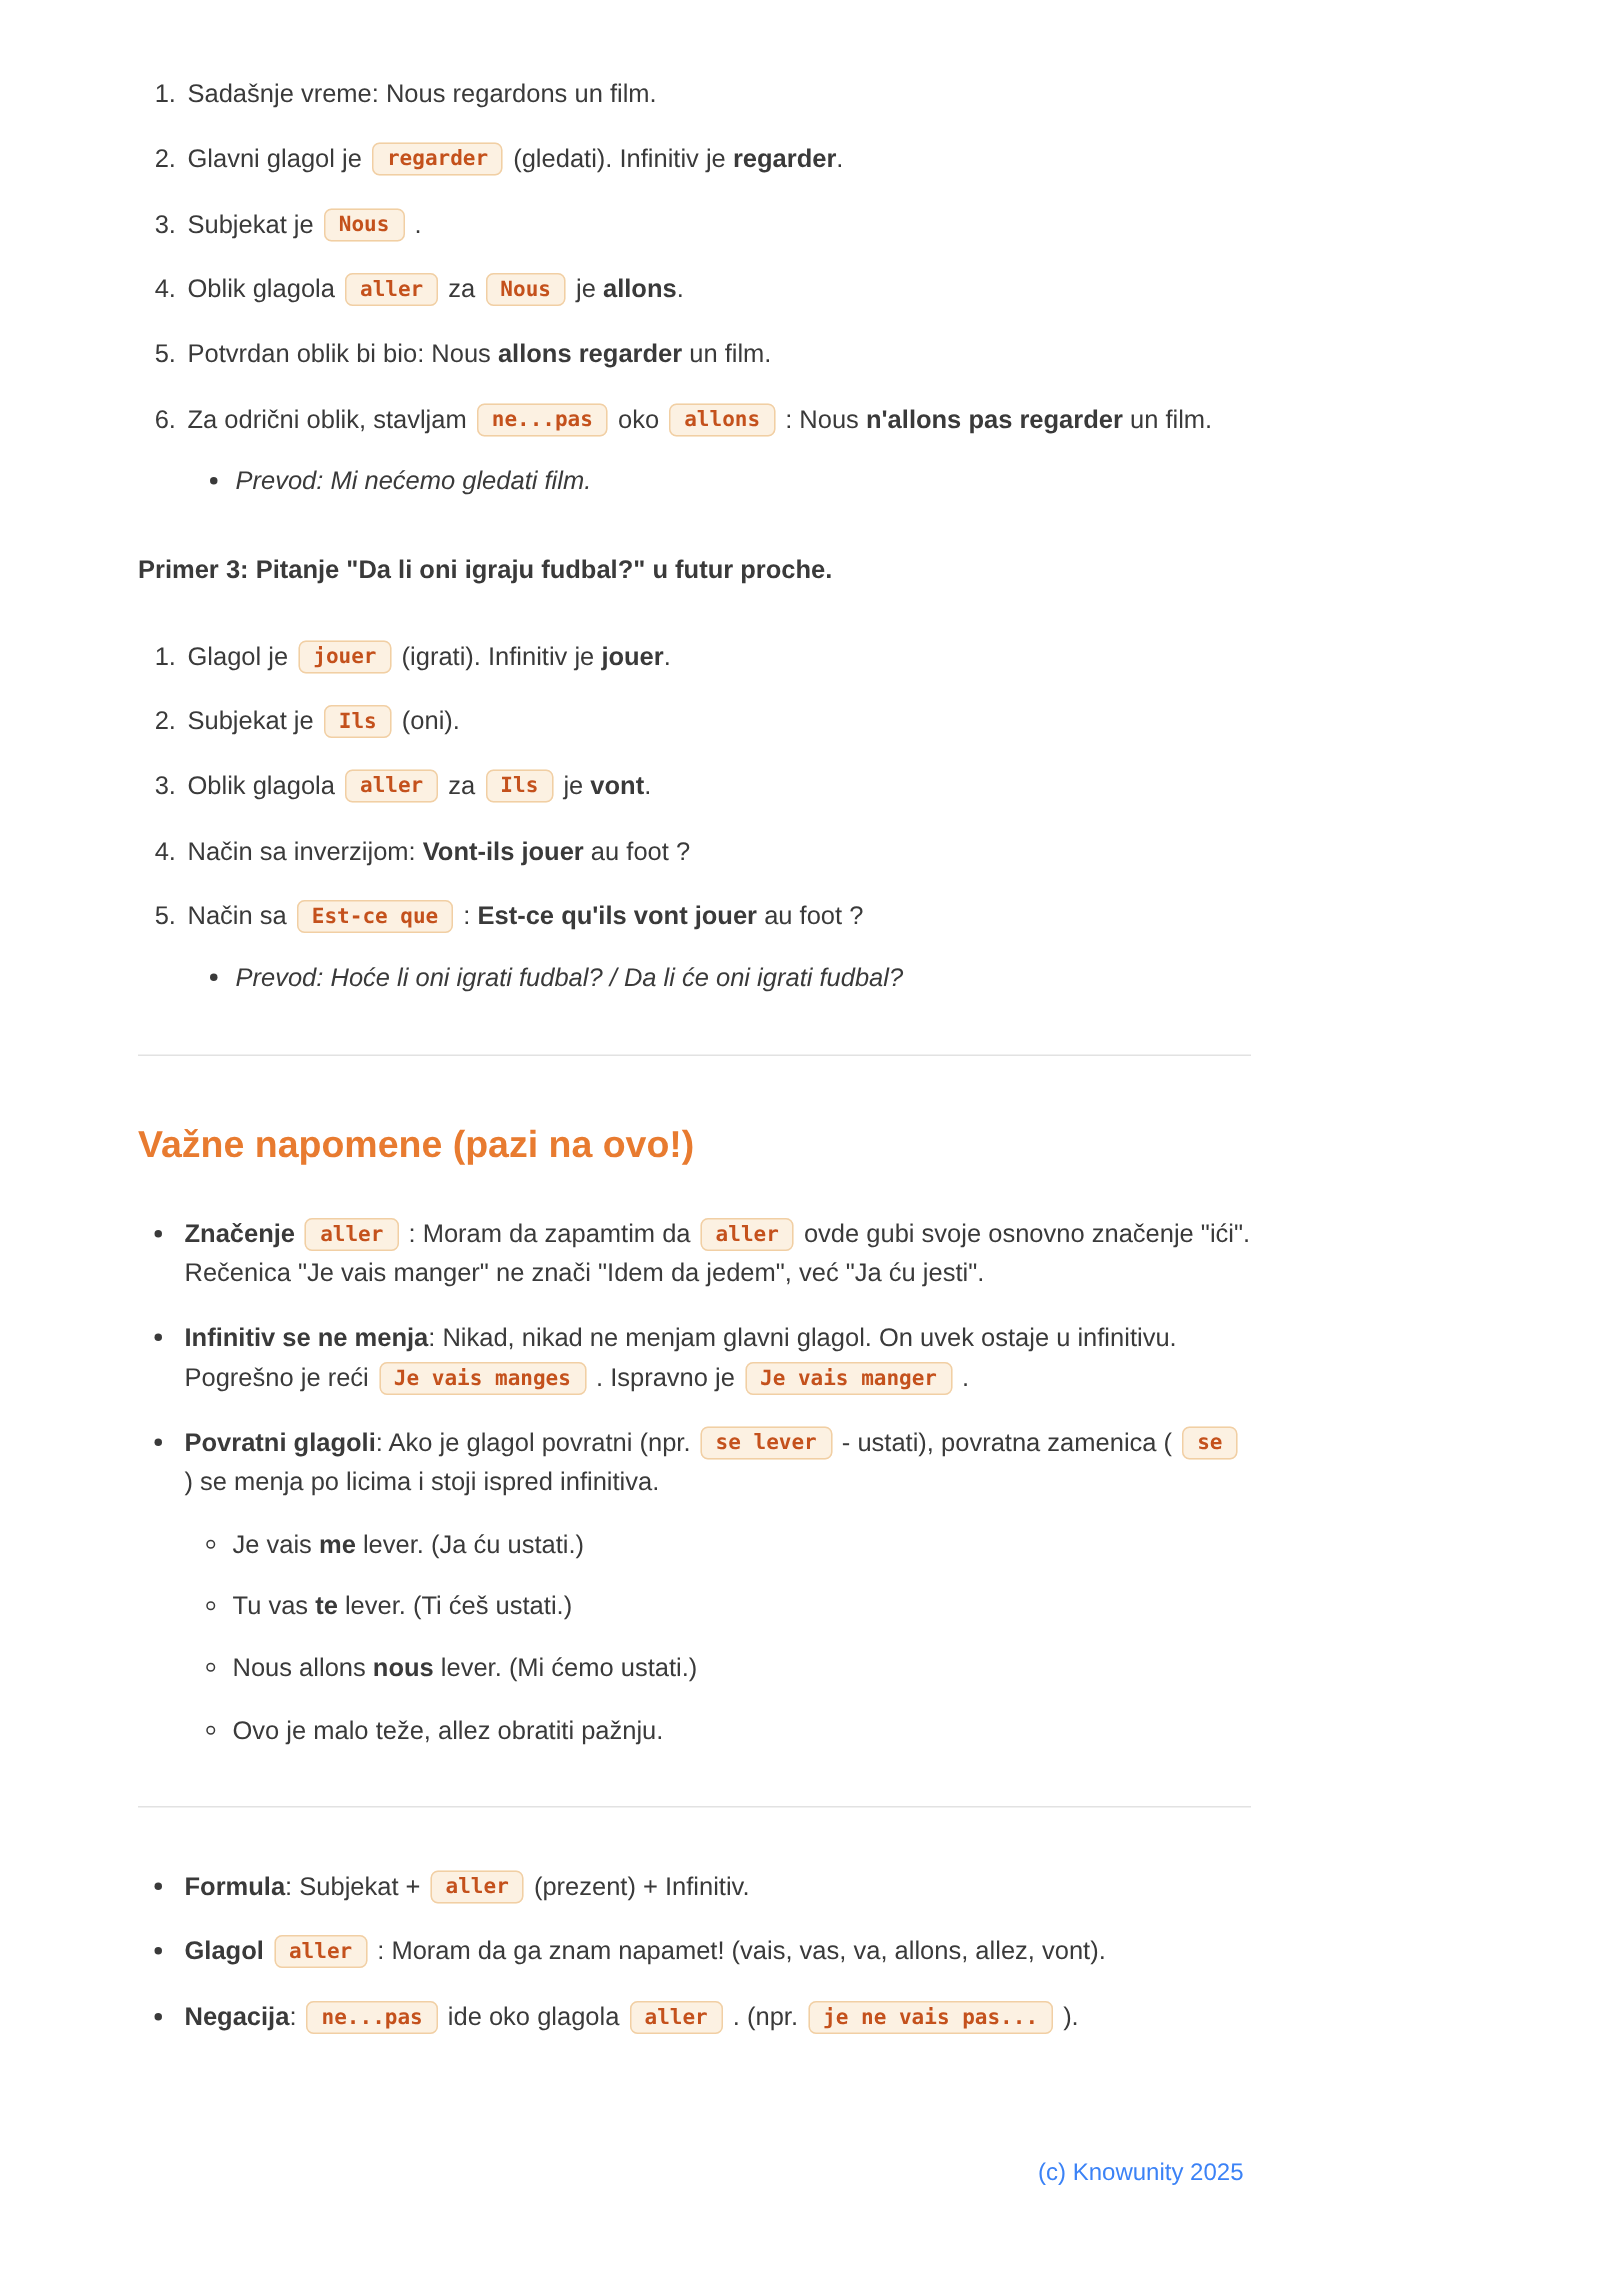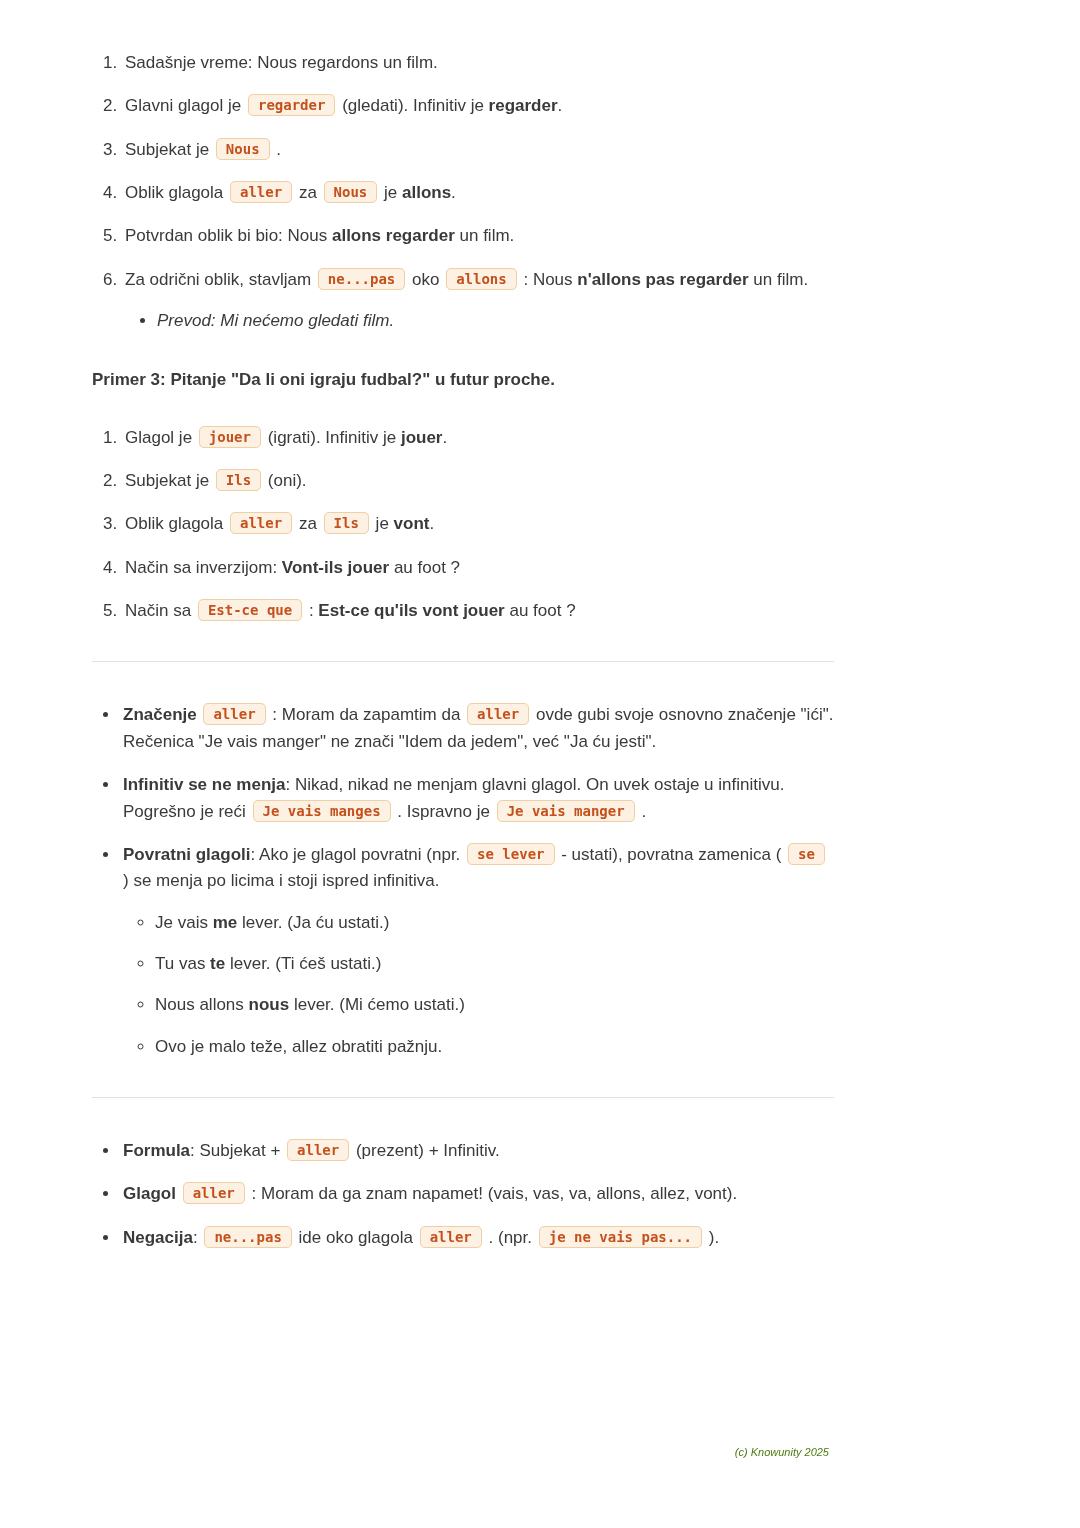--- a/index.html
+++ b/index.html
@@ -79,24 +79,23 @@
     white-space: nowrap;
     position: relative;
     top: -1px;
   }
   strong { font-weight: 700; }
   em { font-style: italic; }
   .footer {
     position: absolute;
     right: 58px;
     bottom: 70px;
-    font-size: 11px;
-    color: #4d7c0f;
+    font-size: 16px;
+    color: #3b82f6;
     z-index: 2;
-    font-style: italic;
   }
 </style>
 </head>
 <body>
 
 <div class="page">
   <div class="edge-strip"></div>
   <div class="content" id="content">
       <ol class="num-list">
         <li><span>Sadašnje vreme: Nous regardons un film.</span></li>
@@ -107,23 +106,26 @@
         <li><span>Za odrični oblik, stavljam </span><code class="chip">ne...pas</code><span> oko </span><code class="chip">allons</code><span> : Nous </span><strong>n'allons pas regarder</strong><span> un film.</span><ul class="sub-list disc">
             <li><em>Prevod: Mi nećemo gledati film.</em></li>
           </ul></li>
       </ol>
       <p class="para"><strong>Primer 3: Pitanje "Da li oni igraju fudbal?" u futur proche.</strong></p>
       <ol class="num-list">
         <li><span>Glagol je </span><code class="chip">jouer</code><span> (igrati). Infinitiv je </span><strong>jouer</strong><span>.</span></li>
         <li><span>Subjekat je </span><code class="chip">Ils</code><span> (oni).</span></li>
         <li><span>Oblik glagola </span><code class="chip">aller</code><span> za </span><code class="chip">Ils</code><span> je </span><strong>vont</strong><span>.</span></li>
         <li><span>Način sa inverzijom: </span><strong>Vont-ils jouer</strong><span> au foot ?</span></li>
-        <li><span>Način sa </span><code class="chip">Est-ce que</code><span> : </span><strong>Est-ce qu'ils vont jouer</strong><span> au foot ?</span></li>
+        <li><span>Način sa </span><code class="chip">Est-ce que</code><span> : </span><strong>Est-ce qu'ils vont jouer</strong><span> au foot ?</span><ul class="sub-list disc">
+            <li><em>Prevod: Hoće li oni igrati fudbal? / Da li će oni igrati fudbal?</em></li>
+          </ul></li>
       </ol>
       <hr>
+      <h2>Važne napomene (pazi na ovo!)</h2>
       <ul class="dot-list">
         <li><strong>Značenje</strong><span> </span><code class="chip">aller</code><span> : Moram da zapamtim da </span><code class="chip">aller</code><span> ovde gubi svoje osnovno značenje "ići". Rečenica "Je vais manger" ne znači "Idem da jedem", već "Ja ću jesti".</span></li>
         <li><strong>Infinitiv se ne menja</strong><span>: Nikad, nikad ne menjam glavni glagol. On uvek ostaje u infinitivu. Pogrešno je reći </span><code class="chip">Je vais manges</code><span> . Ispravno je </span><code class="chip">Je vais manger</code><span> .</span></li>
         <li><strong>Povratni glagoli</strong><span>: Ako je glagol povratni (npr. </span><code class="chip">se lever</code><span> - ustati), povratna zamenica ( </span><code class="chip">se</code><span> ) se menja po licima i stoji ispred infinitiva.</span><ul class="sub-list circle">
             <li><span>Je vais </span><strong>me</strong><span> lever. (Ja ću ustati.)</span></li>
             <li><span>Tu vas </span><strong>te</strong><span> lever. (Ti ćeš ustati.)</span></li>
             <li><span>Nous allons </span><strong>nous</strong><span> lever. (Mi ćemo ustati.)</span></li>
             <li><span>Ovo je malo teže, allez obratiti pažnju.</span></li>
           </ul></li>
       </ul>

